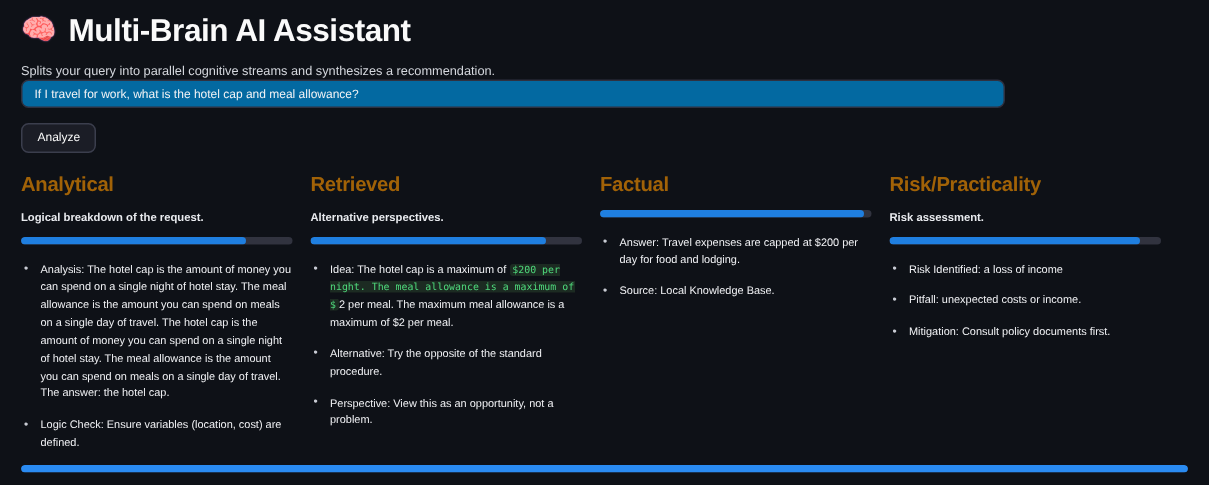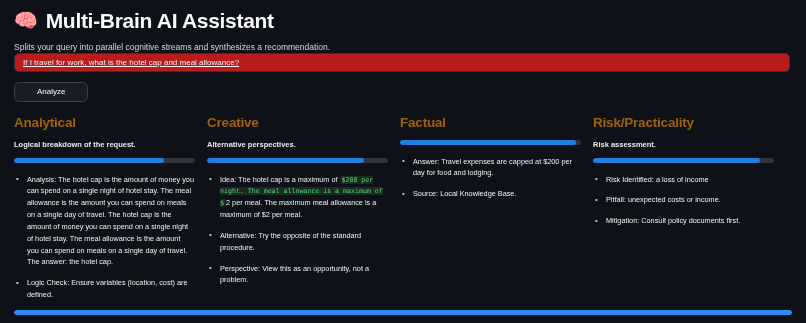--- a/index.html
+++ b/index.html
@@ -50,41 +50,40 @@
   }
 
   
   .field-label {
     font-size: 7.5px;
     color: #e6e8ec;
     margin: 11px 0 4px 0;
   }
   .query-input {
     display: block;
-    width: 776px;
+    width: 656px;
     height: 19px;
-    background: #b91c1c;
+    background: #0369a1;
     border: 1px solid #2f3140;
     border-radius: 5px;
     color: #f2f3f5;
     font-family: inherit;
     font-size: 8px;
     padding: 0 8px;
     outline: none;
-    text-decoration: underline;
   }
   .analyze-btn {
     margin-top: 10px;
     background: #1b1d26;
     border: 1px solid #3b3e4d;
     border-radius: 5px;
     color: #fafafa;
     font-family: inherit;
     font-size: 8px;
-    padding: 5px 22px;
+    padding: 5px 10px;
     cursor: pointer;
     line-height: 1;
   }
 
   
   .columns {
     display: flex;
     gap: 0;
     margin-top: 13px;
   }
@@ -193,21 +192,21 @@
         <div class="progress-fill" style="width: 83%;"></div>
       </div>
       <ul class="bullets">
         <li><span>Analysis: The hotel cap is the amount of money you can spend on a single night of hotel stay. The meal allowance is the amount you can spend on meals on a single day of travel. The hotel cap is the amount of money you can spend on a single night of hotel stay. The meal allowance is the amount you can spend on meals on a single day of travel. The answer: the hotel cap.</span><span></span></li>
         <li><span>Logic Check: Ensure variables (location, cost) are defined.</span><span></span></li>
 
       </ul>
     </div>
 
     <div class="col">
-      <div class="col-title">Creative</div>
+      <div class="col-title">Retrieved</div>
       <div class="col-sub">Alternative perspectives.</div>
       <div class="progress-track">
         <div class="progress-fill" style="width: 87%;"></div>
       </div>
       <ul class="bullets">
         <li><span>Idea: The hotel cap is a maximum of </span><code class="inline-code">$200 per night. The meal allowance is a maximum of $</code><span>2 per meal. The maximum meal allowance is a maximum of $2 per meal.</span></li>
         <li><span>Alternative: Try the opposite of the standard procedure.</span><span></span></li>
         <li><span>Perspective: View this as an opportunity, not a problem.</span><span></span></li>
       </ul>
     </div>

